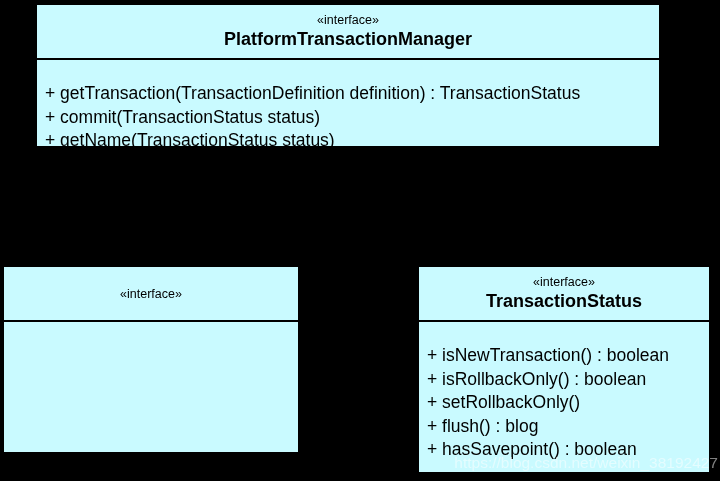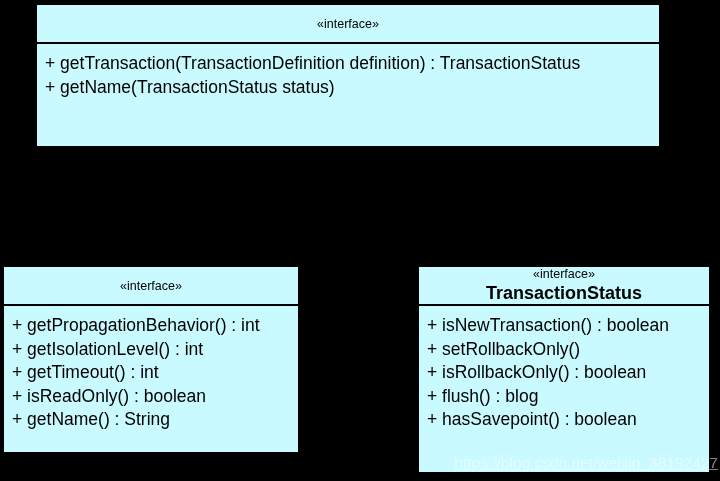--- a/index.html
+++ b/index.html
@@ -16,92 +16,86 @@
   }
   .uml-box {
     position: absolute;
     background: #C9FAFF;
     border: 2px solid #000000;
     box-sizing: border-box;
     color: #000000;
   }
   .uml-title {
     box-sizing: border-box;
-    height: 39px;
+    height: 55px;
     border-bottom: 2px solid #000000;
     display: flex;
     flex-direction: column;
     align-items: center;
     justify-content: center;
   }
   .stereotype {
     font-size: 12.5px;
     line-height: 16px;
     font-weight: normal;
   }
   .class-name {
     font-size: 18px;
     line-height: 23px;
     font-weight: bold;
   }
   .methods {
-    padding: 8px 8px 0 8px;
+    padding: 22px 8px 0 8px;
   }
   .method-line {
     font-size: 17.5px;
     line-height: 23.5px;
     white-space: nowrap;
   }
   #box-ptm { left: 35px;  top: 3px;   width: 626px; height: 145px; }
   #box-td  { left: 2px;   top: 265px; width: 298px; height: 189px; }
   #box-ts  { left: 417px; top: 265px; width: 294px; height: 209px; }
   .watermark {
     position: absolute;
     right: 2px;
     bottom: 9px;
     font-size: 15.5px;
     color: rgba(255, 255, 255, 0.5);
     z-index: 10;
     white-space: nowrap;
-    text-decoration: underline;
   }
 </style>
 </head>
 <body>
 
 <div class="uml-box" id="box-ptm">
   <div class="uml-title">
     <div class="stereotype">«interface»</div>
+    <div class="class-name">PlatformTransactionManager</div>
   </div>
   <div class="methods">
     <div class="method-line">+ getTransaction(TransactionDefinition definition) : TransactionStatus</div>
+    <div class="method-line">+ commit(TransactionStatus status)</div>
     <div class="method-line">+ getName(TransactionStatus status)</div>
   </div>
 </div>
 
 <div class="uml-box" id="box-td">
   <div class="uml-title">
     <div class="stereotype">«interface»</div>
-  </div>
-  <div class="methods">
-    <div class="method-line">+ getPropagationBehavior() : int</div>
-    <div class="method-line">+ getIsolationLevel() : int</div>
-    <div class="method-line">+ getTimeout() : int</div>
-    <div class="method-line">+ isReadOnly() : boolean</div>
-    <div class="method-line">+ getName() : String</div>
   </div>
 </div>
 
 <div class="uml-box" id="box-ts">
   <div class="uml-title">
     <div class="stereotype">«interface»</div>
     <div class="class-name">TransactionStatus</div>
   </div>
   <div class="methods">
     <div class="method-line">+ isNewTransaction() : boolean</div>
+    <div class="method-line">+ isRollbackOnly() : boolean</div>
     <div class="method-line">+ setRollbackOnly()</div>
-    <div class="method-line">+ isRollbackOnly() : boolean</div>
     <div class="method-line">+ flush() : blog</div>
     <div class="method-line">+ hasSavepoint() : boolean</div>
   </div>
 </div>
 
 <div class="watermark">https://blog.csdn.net/weixin_38192427</div>
 
 </body></html>

